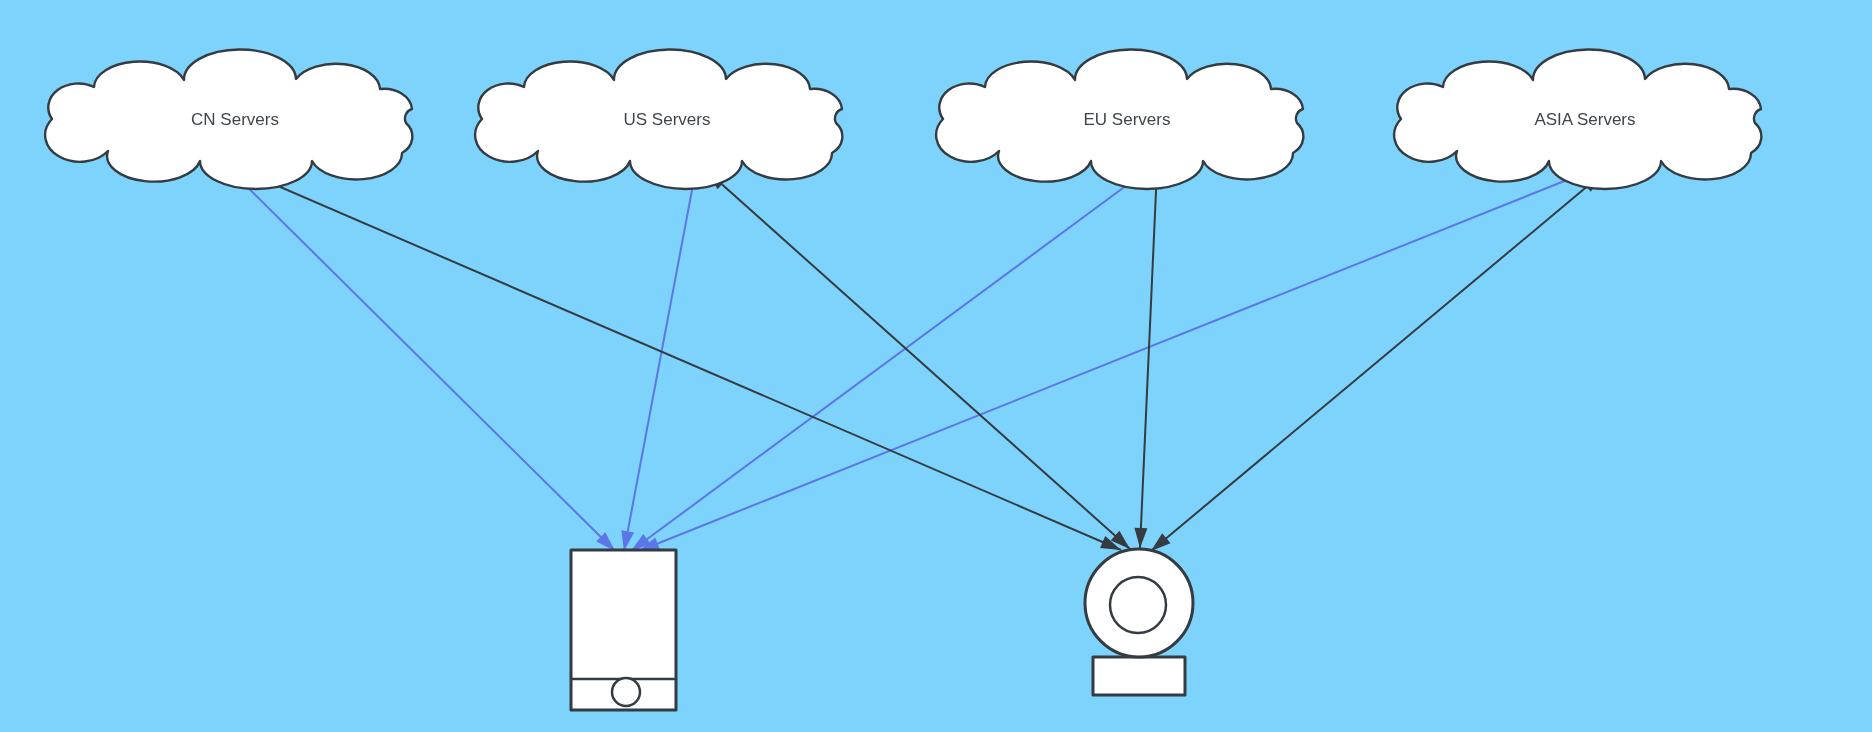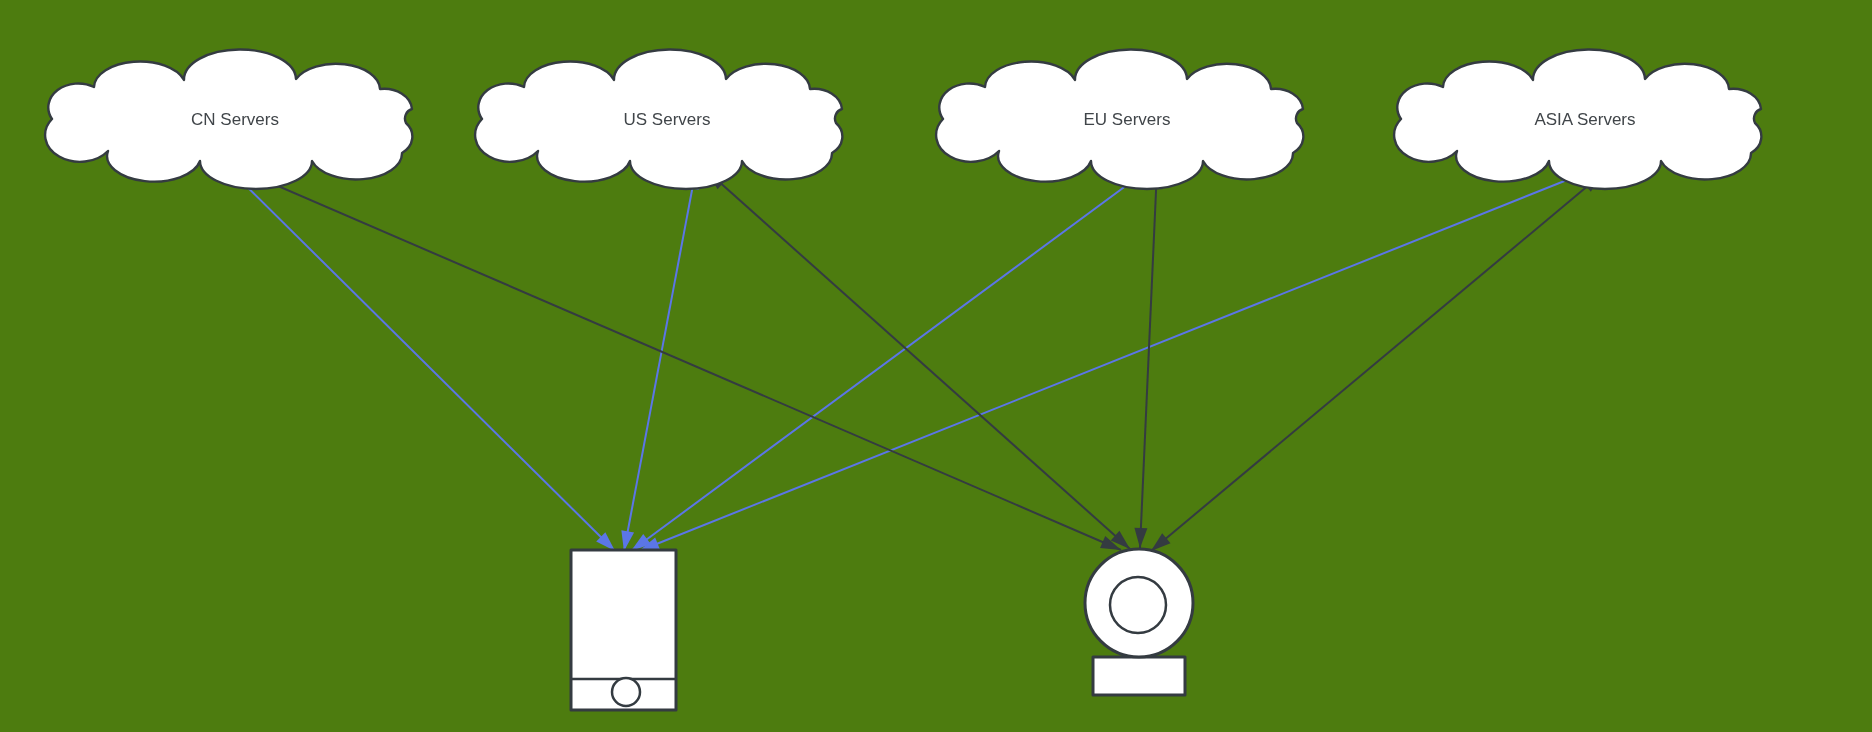--- a/index.html
+++ b/index.html
@@ -8,21 +8,21 @@
     background: #ffffff;
     width: 1872px;
     height: 732px;
     overflow: hidden;
     font-family: "Liberation Sans", sans-serif;
   }
   .canvas-wrap {
     position: relative;
     width: 1872px;
     height: 732px;
-    background: #4d7c0f;
+    background: #7dd3fc;
   }
   svg { display: block; }
   .edge-blue {
     stroke: #5b76e7;
     stroke-width: 2;
     fill: none;
   }
   .edge-black {
     stroke: #343b41;
     stroke-width: 2;

